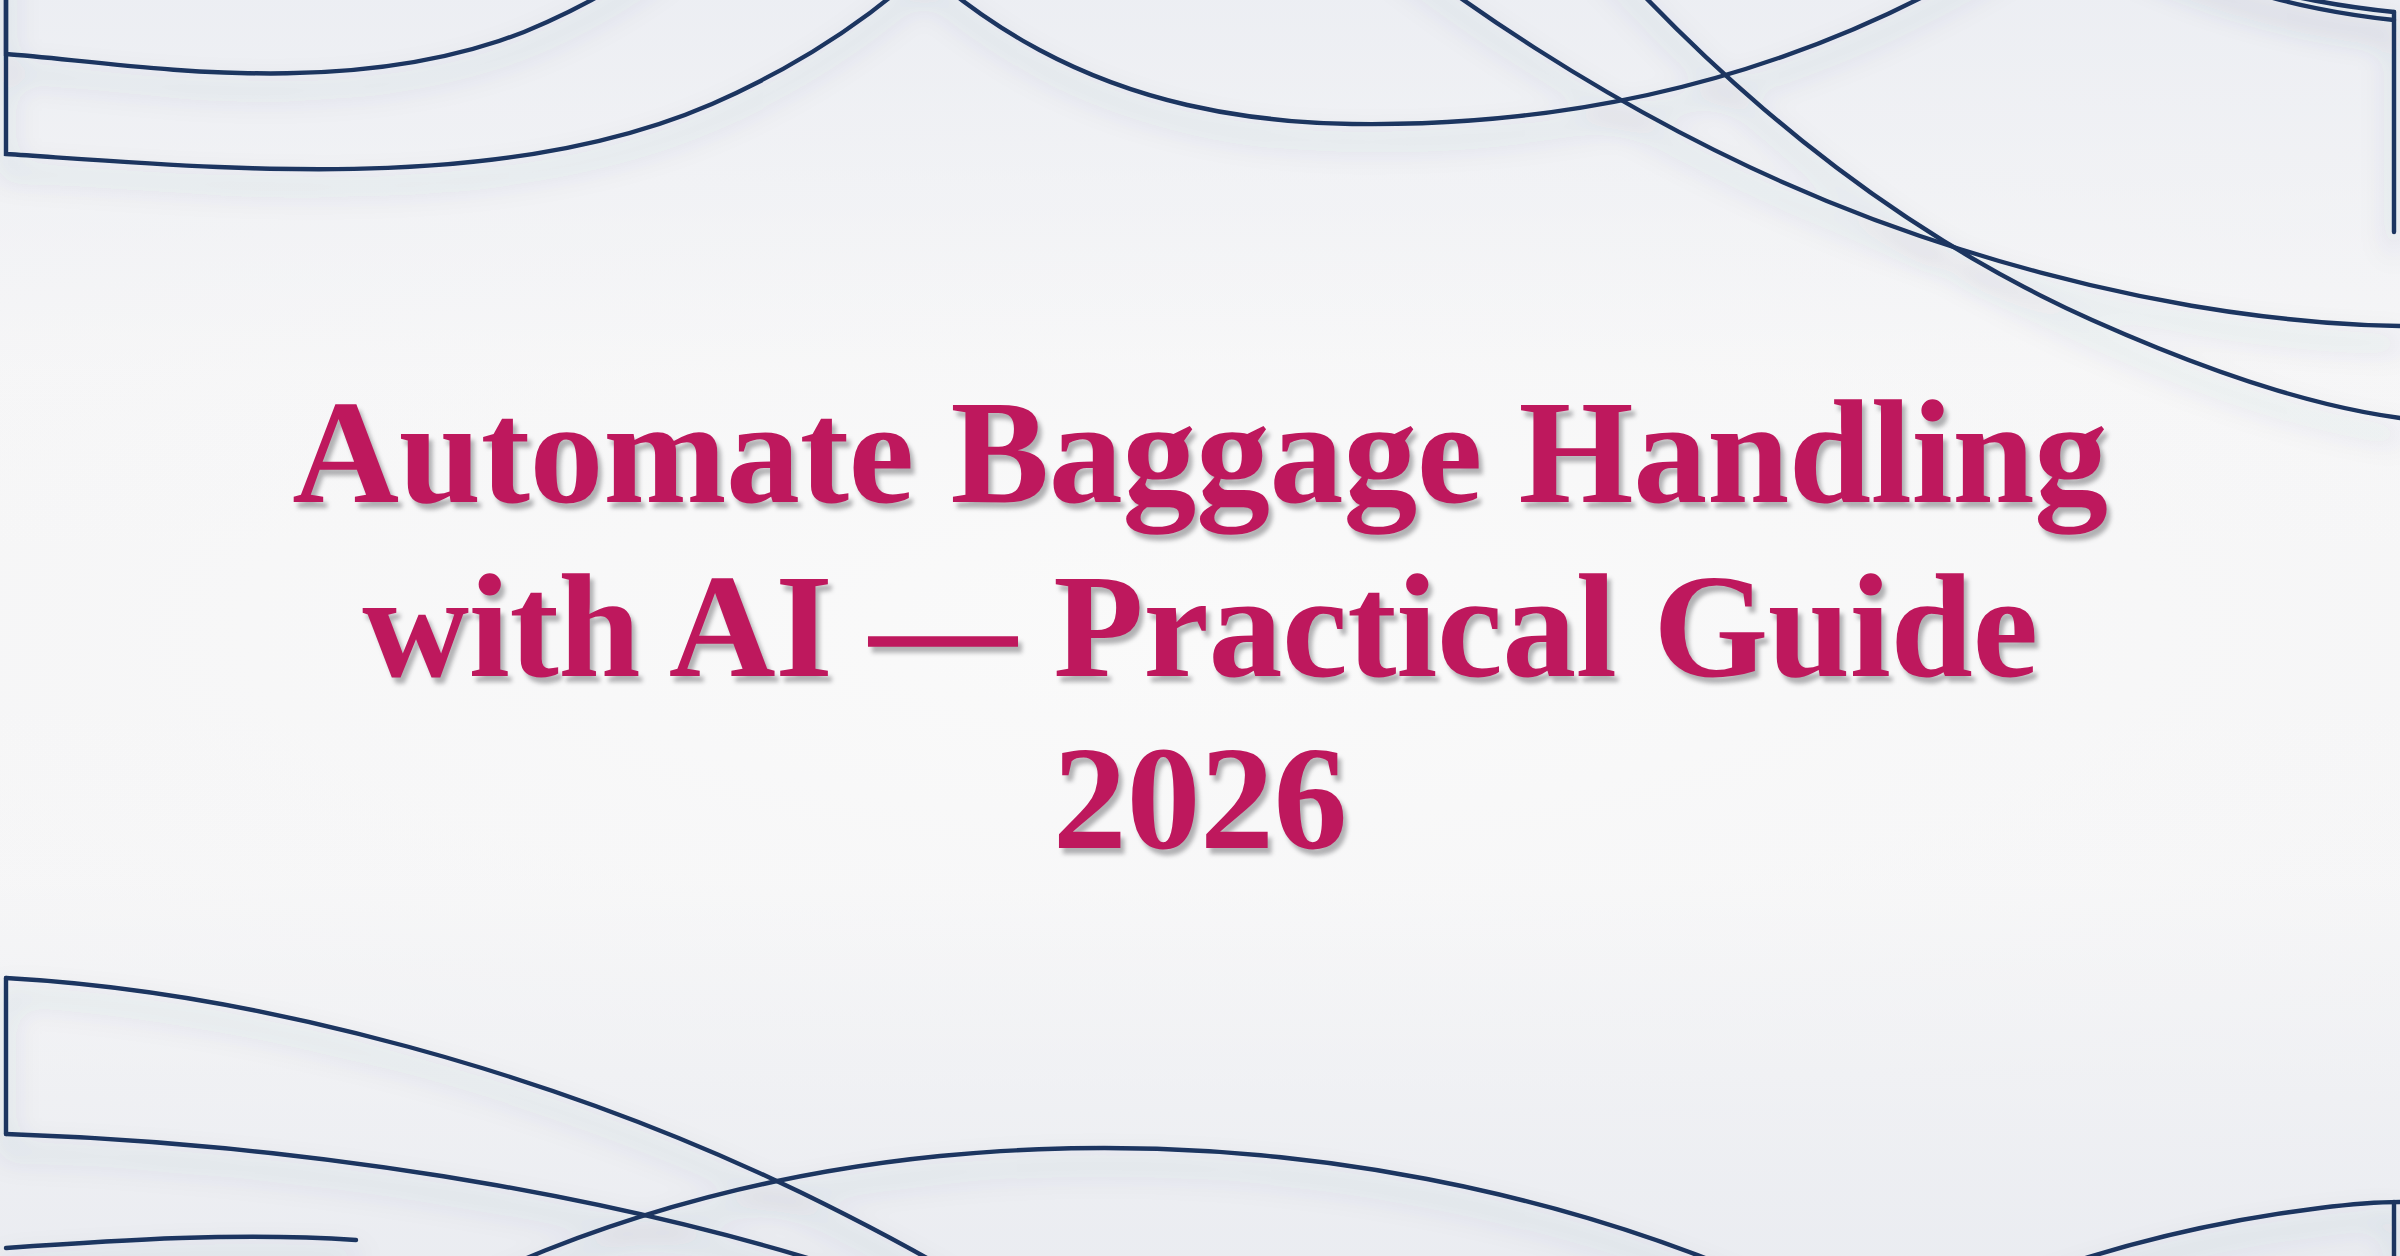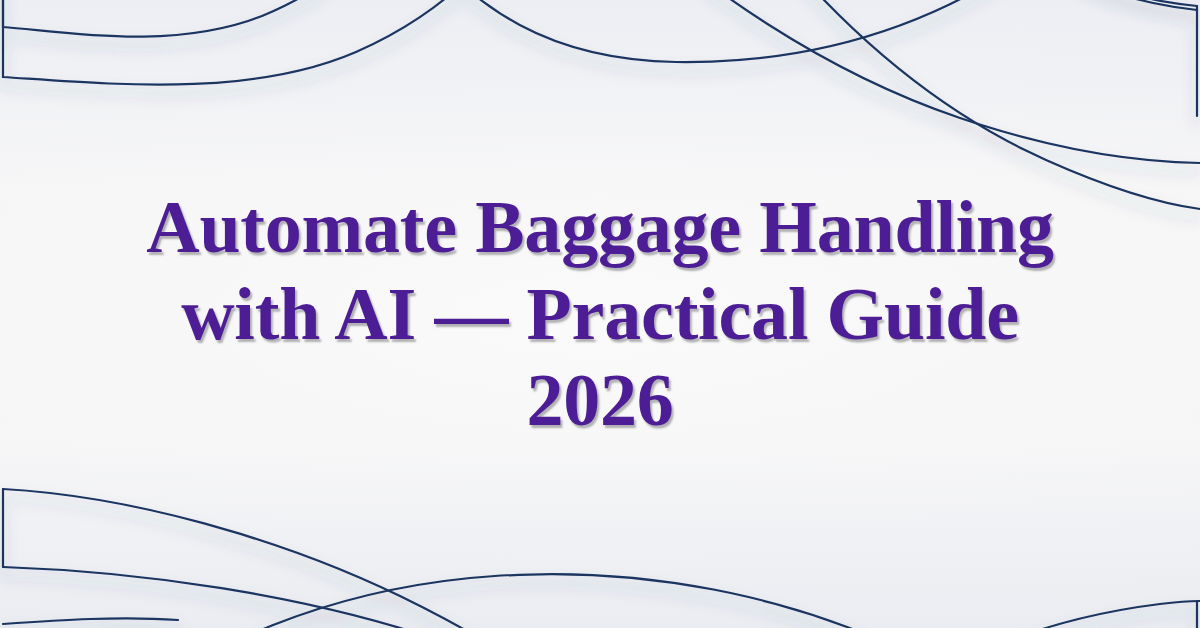--- a/index.html
+++ b/index.html
@@ -62,21 +62,21 @@
   .headline {
     width: 100%;
     max-width: 930px;
     margin: 0;
     text-align: center;
     font-family: "Liberation Serif", "DejaVu Serif", serif;
     font-weight: 700;
     font-size: 74px;
     line-height: 1.17;
     letter-spacing: -0.2px;
-    color: #4c1d95;
+    color: #be185d;
     text-shadow: 2px 3px 2px rgba(90, 90, 95, 0.45);
   }
 </style>
 </head>
 <body>
 
 <div class="card">
 
   <div class="bg-base"></div>
   <div class="bg-soft-top"></div>

